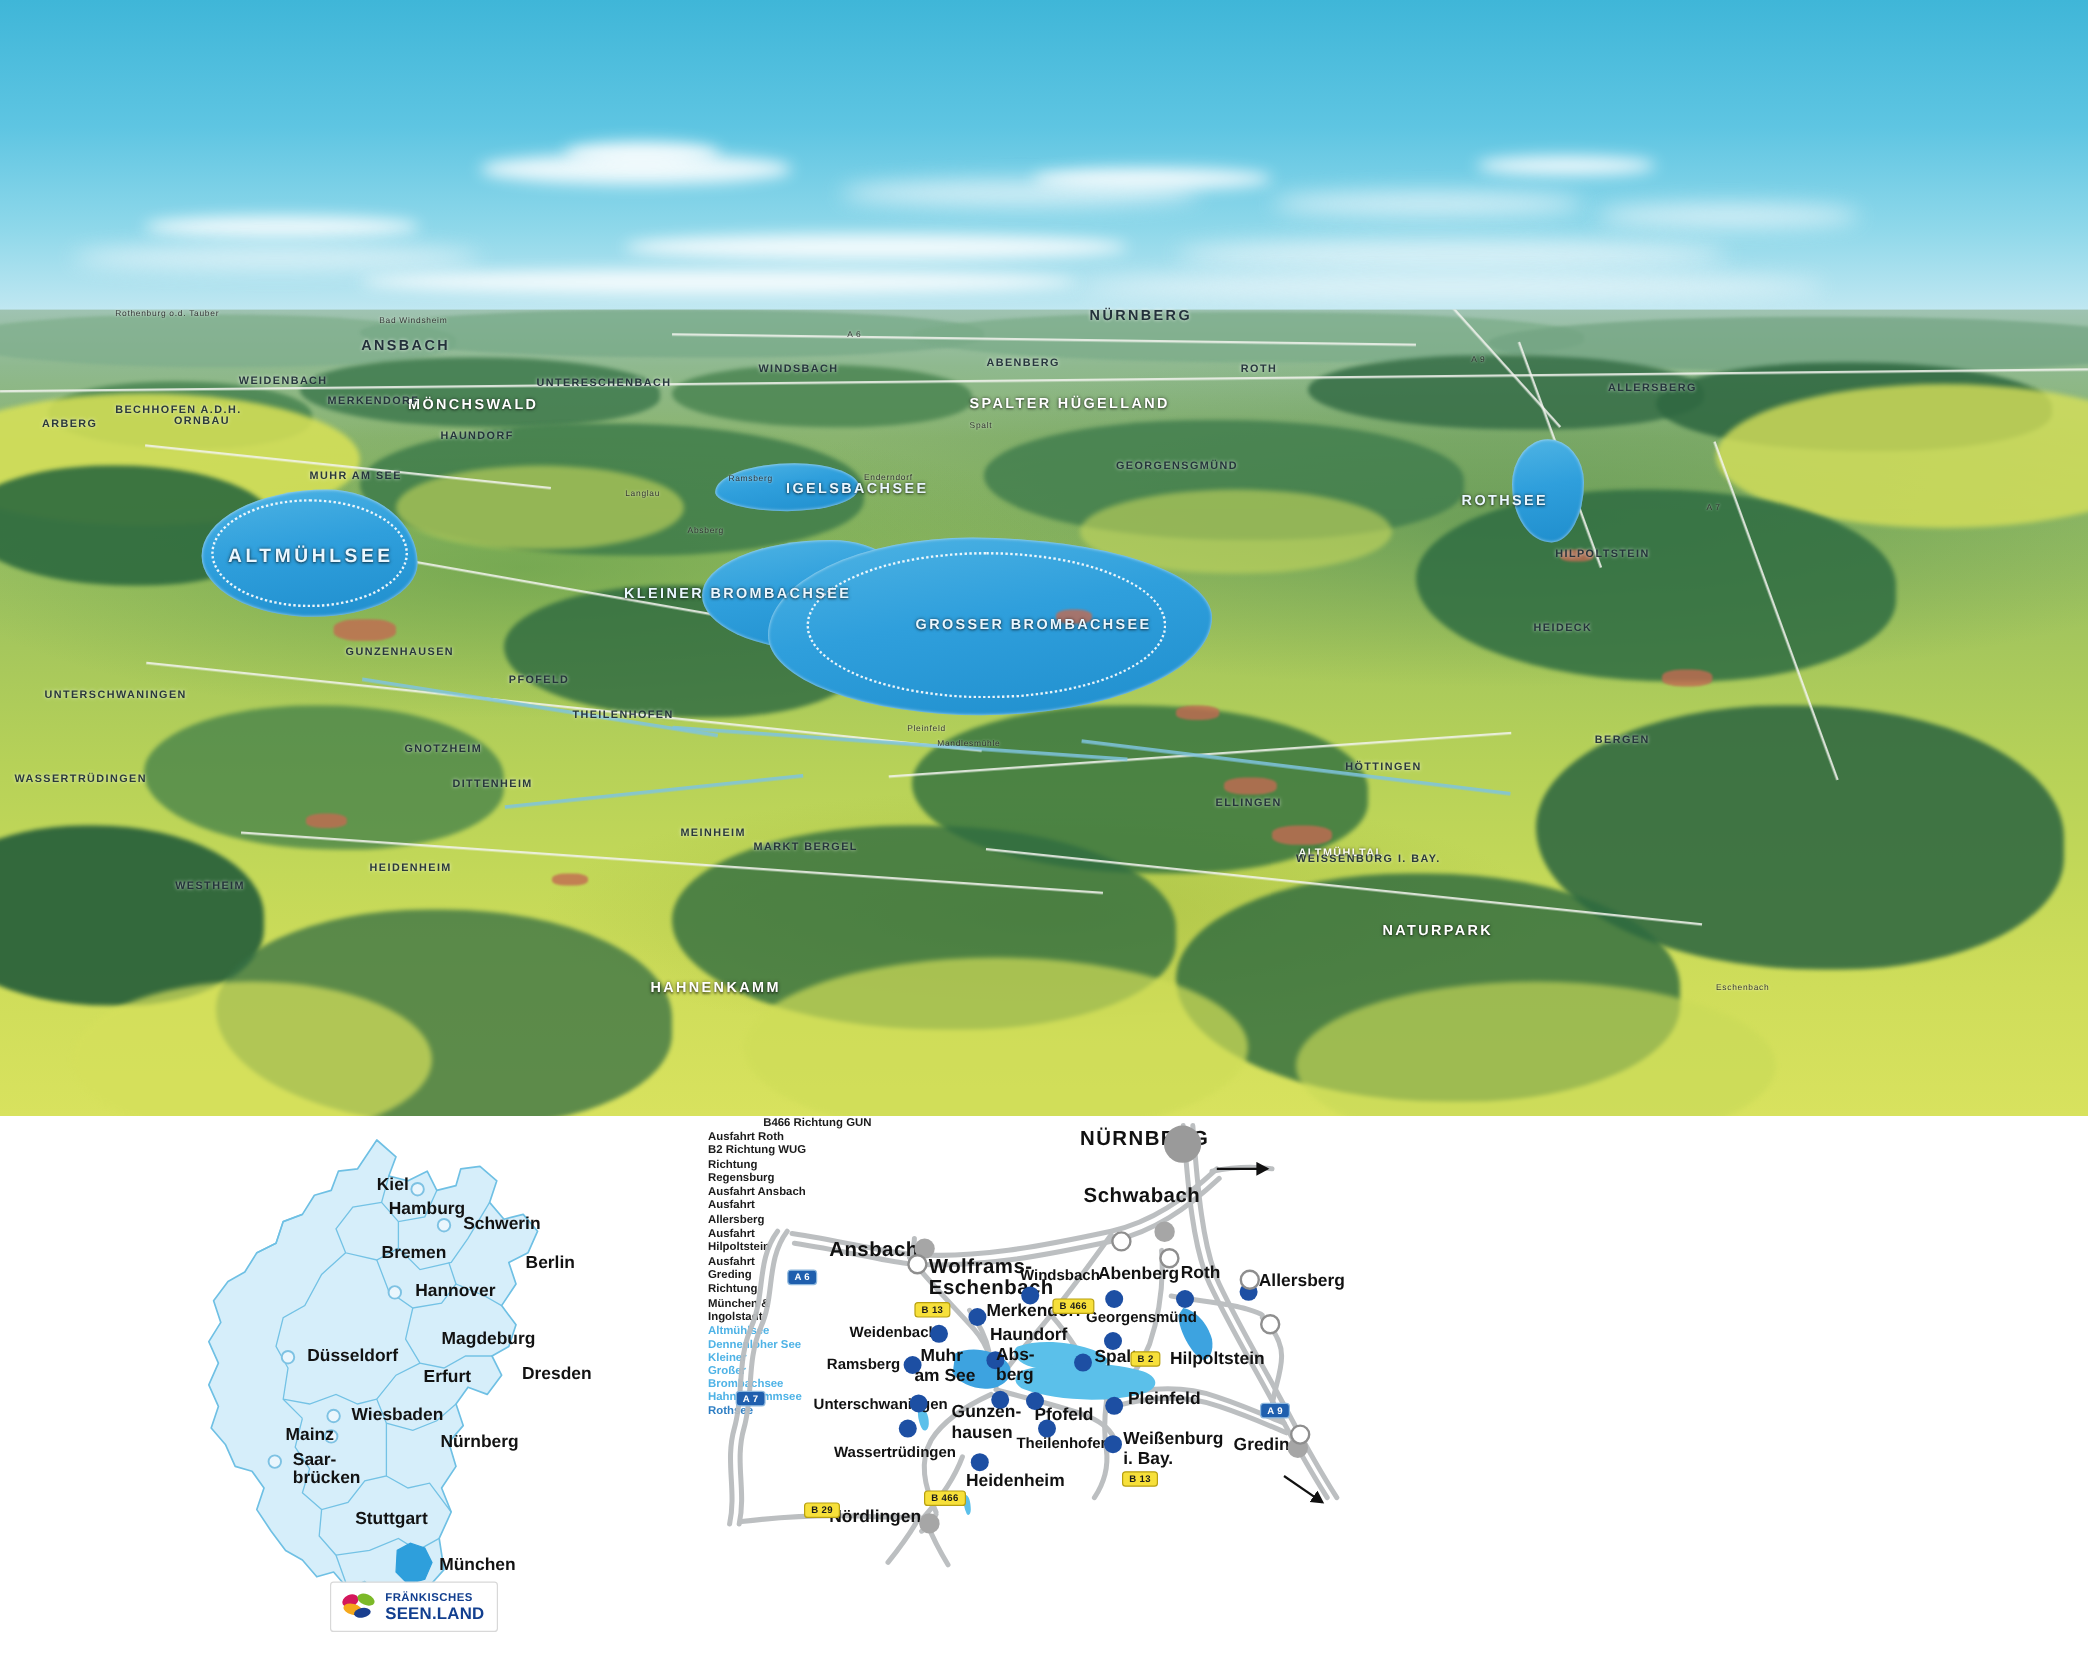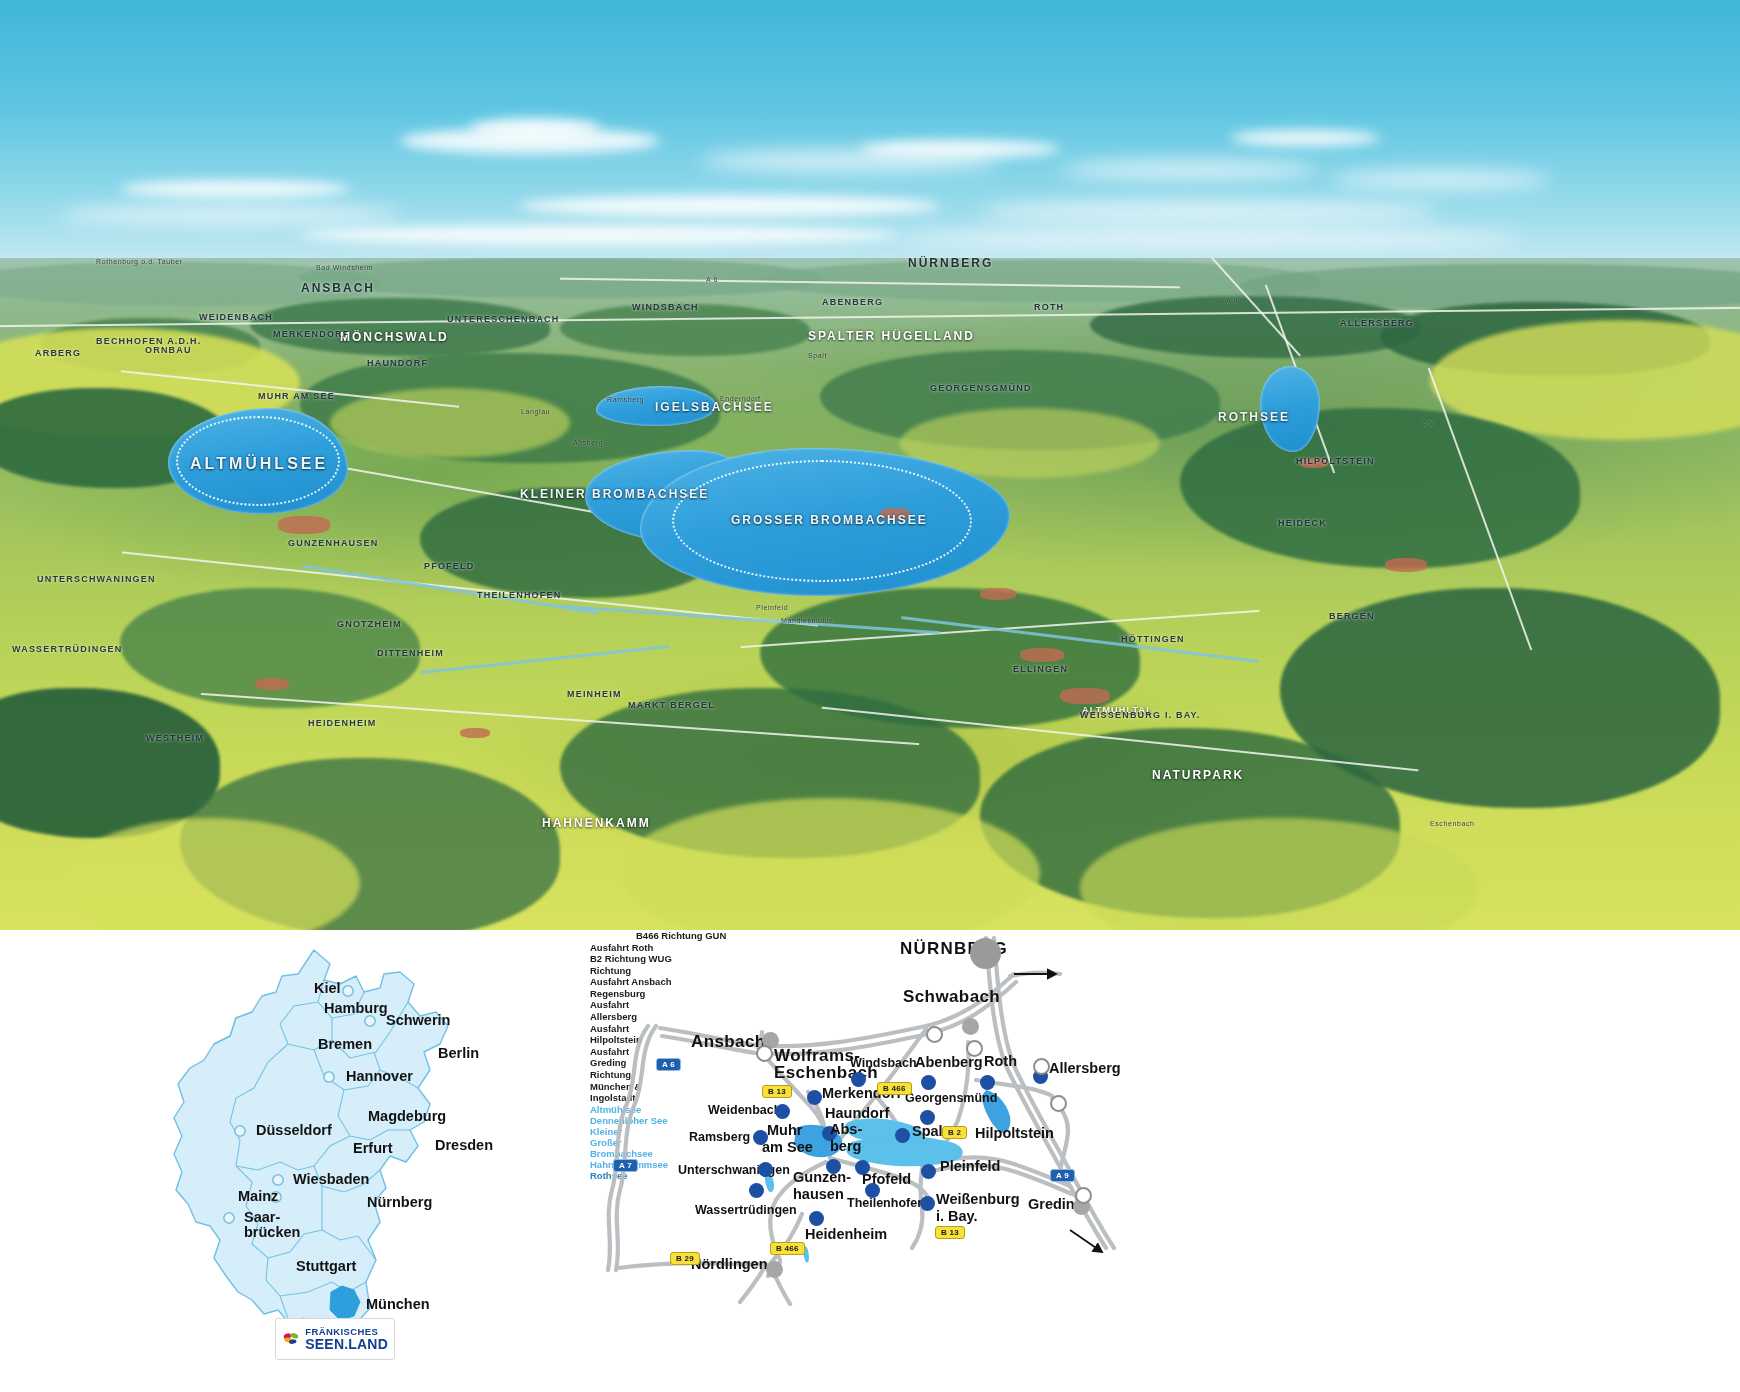--- a/index.html
+++ b/index.html
@@ -47,21 +47,21 @@
 
   
   #bottom { position:absolute; left:0; top:930px; width:1740px; height:462px; background:#fff; }
 
   
   #germany { position:absolute; left:118px; top:10px; width:340px; height:440px; }
   #germany svg { display:block; }
   .de-city-label { position:absolute; font-weight:700; font-size:14.5px; color:#121212; white-space:nowrap;
                    font-family:"Liberation Sans", sans-serif; }
 
-  #fsl-logo { position:absolute; left:157px; top:378px; width:120px; height:42px; background:#fff;
+  #fsl-logo { position:absolute; left:157px; top:378px; width:140px; height:42px; background:#fff;
               border:1px solid #d8d8d8; border-radius:3px; display:flex; align-items:center; gap:5px; padding:4px 6px; }
   .fsl-text { line-height:1.0; }
   .fsl-l1 { font-size:9.5px; font-weight:700; color:#123f8f; letter-spacing:.4px; }
   .fsl-l2 { font-size:14px; font-weight:700; color:#123f8f; letter-spacing:.2px; }
 
   
   #routemap { position:absolute; left:590px; top:0px; width:1100px; height:462px; }
   .rm-label { position:absolute; color:#111; font-weight:700; white-space:nowrap; line-height:1.06;
               font-family:"Liberation Sans", sans-serif; }
   .rm-city-big   { font-size:17px; letter-spacing:.4px; }
@@ -174,21 +174,21 @@
     <div class="town" style="left:1385px;top:300px;width:42px;height:14px;"></div>
     <div class="town" style="left:880px;top:250px;width:30px;height:12px;"></div>
     <div class="town" style="left:1300px;top:200px;width:28px;height:10px;"></div>
     <div class="town" style="left:980px;top:330px;width:36px;height:12px;"></div>
     <div class="town" style="left:460px;top:470px;width:30px;height:10px;"></div>
   </div>
 
   <div id="pano-labels">
       <div class="pano-label big water" style="left: 190px; top: 455px;">ALTMÜHLSEE</div>
       <div class="pano-label mid water" style="left: 520px; top: 487px;">KLEINER BROMBACHSEE</div>
-      <div class="pano-label mid water" style="left: 731px; top: 513px;">GROSSER BROMBACHSEE</div>
+      <div class="pano-label mid water" style="left: 763px; top: 513px;">GROSSER BROMBACHSEE</div>
       <div class="pano-label mid water" style="left: 655px; top: 400px; text-align: center;">IGELSBACHSEE</div>
       <div class="pano-label mid water" style="left: 1218px; top: 410px;">ROTHSEE</div>
       <div class="pano-label mid dark" style="left: 908px; top: 256px;">NÜRNBERG</div>
       <div class="pano-label mid dark" style="left: 301px; top: 281px;">ANSBACH</div>
       <div class="pano-label mid" style="left: 340px; top: 330px;">MÖNCHSWALD</div>
       <div class="pano-label mid" style="left: 808px; top: 329px;">SPALTER HÜGELLAND</div>
       <div class="pano-label mid" style="left: 542px; top: 816px;">HAHNENKAMM</div>
       <div class="pano-label mid" style="left: 1152px; top: 768px;">NATURPARK</div>
       <div class="pano-label small" style="left: 1082px; top: 705px;">ALTMÜHLTAL</div>
       <div class="pano-label small dark" style="left: 288px; top: 538px;">GUNZENHAUSEN</div>
@@ -437,22 +437,22 @@
         <div class="rm-node" style="left: 166px; top: 115px;"></div>
         <div class="rm-node" style="left: 336px; top: 96px;"></div>
         <div class="rm-node" style="left: 376px; top: 110px;"></div>
         <div class="rm-node" style="left: 443px; top: 128px;"></div>
         <div class="rm-node" style="left: 460px; top: 165px;"></div>
         <div class="rm-node" style="left: 485px; top: 257px;"></div>
         <div class="rm-note" style="left: 266px; top: 88px; margin-left: 46px;">B466 Richtung GUN</div>
         <div class="rm-note" style="left: 388px; top: 107px;">Ausfahrt Roth</div>
         <div class="rm-note" style="left: 388px; top: 119px;">B2 Richtung WUG</div>
         <div class="rm-note" style="left: 441px; top: 56px;">Richtung</div>
+        <div class="rm-note" style="left: 441px; top: 68px;">Regensburg</div>
         <div class="rm-note" style="left: 107px; top: 140px;">Ausfahrt Ansbach</div>
-        <div class="rm-note" style="left: 441px; top: 68px;">Regensburg</div>
         <div class="rm-note" style="left: 467px; top: 163px;">Ausfahrt</div>
         <div class="rm-note" style="left: 467px; top: 175px;">Allersberg</div>
         <div class="rm-note" style="left: 470px; top: 196px;">Ausfahrt</div>
         <div class="rm-note" style="left: 470px; top: 208px;">Hilpoltstein</div>
         <div class="rm-note" style="left: 492px; top: 256px;">Ausfahrt</div>
         <div class="rm-note" style="left: 492px; top: 268px;">Greding</div>
         <div class="rm-note" style="left: 500px; top: 325px;">Richtung</div>
         <div class="rm-note" style="left: 500px; top: 337px;">München &amp;</div>
         <div class="rm-note" style="left: 500px; top: 349px;">Ingolstadt</div>
         <div class="shield autobahn" style="left: 66px; top: 128px;">A 6</div>

